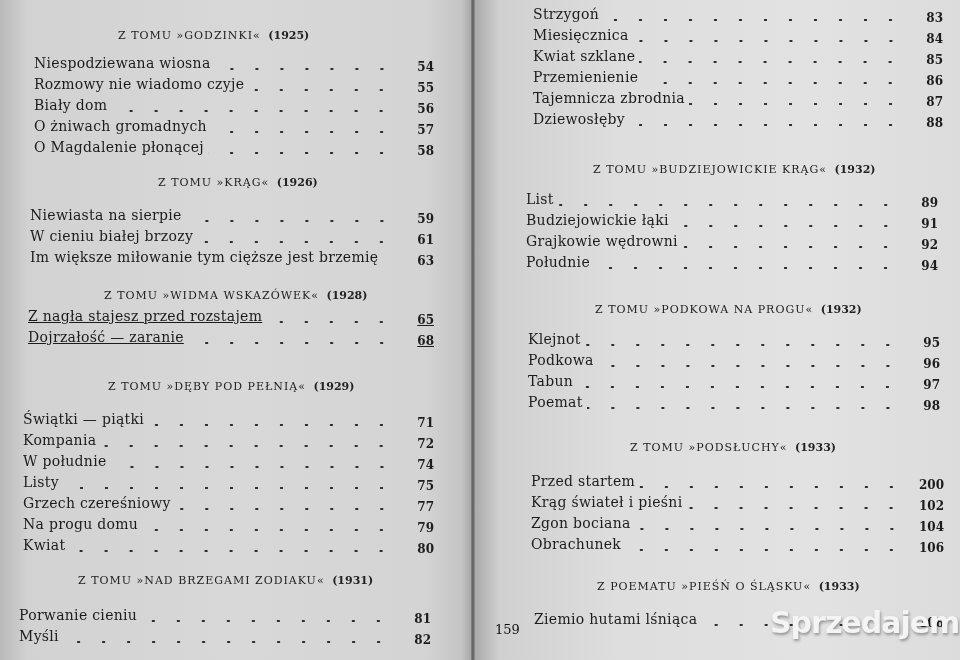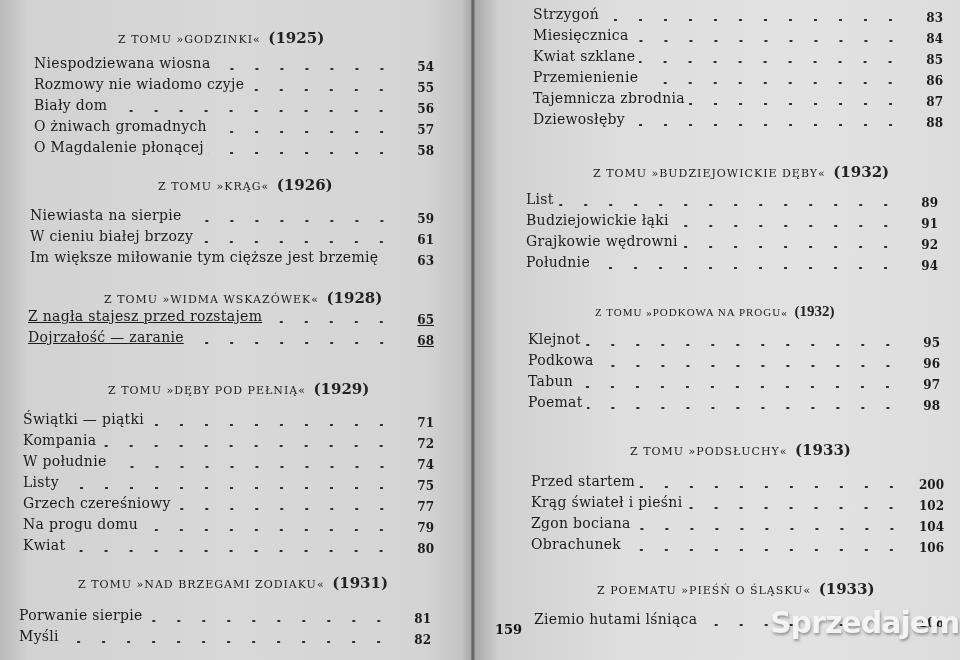--- a/index.html
+++ b/index.html
@@ -27,42 +27,42 @@
       background: linear-gradient(90deg, #a9a9a9 0%, #d0d0d0 5%, #dedede 30%, #e2e2e2 70%, #dcdcdc 100%);
     }
 
     .section-heading {
       position: absolute;
       font-size: 11px; letter-spacing: 1px;
       font-variant: small-caps;
       white-space: nowrap;
       color: #222;
     }
-    .section-heading .year { font-size: 15px; letter-spacing: 0; font-weight: bold; margin-left: 3px; }
+    .section-heading .year { font-size: 11px; letter-spacing: 0; font-weight: bold; margin-left: 3px; }
 
     .toc-list { position: absolute; margin: 0; padding: 0; list-style: none; }
     .toc-row {
       position: relative; height: 21px; display: flex; align-items: flex-end;
       font-size: 14px; line-height: 18px;
     }
     .toc-title { white-space: nowrap; letter-spacing: 0.3px; padding-right: 4px; }
     .toc-leader {
       flex: 1; height: 18px; margin-right: 6px;
       background-image: radial-gradient(circle, #2a2a2a 1.1px, transparent 1.4px);
       background-size: 25px 6px;
       background-repeat: repeat-x;
       background-position: right 12px;
     }
     .toc-page {
       width: 34px; text-align: right; font-size: 12px; font-weight: bold;
       font-family: "DejaVu Serif", serif; position: relative; top: 4px;
     }
 
     .folio {
-      position: absolute; font-weight: bold; font-size: 13px;
+      position: absolute; font-weight: normal; font-size: 13px;
       font-family: "DejaVu Serif", serif; color: #111;
     }
 
     .watermark {
       position: absolute; left: 770px; top: 605px;
       display: flex; align-items: flex-start;
     }
     .watermark-text {
       font-family: "DejaVu Sans", sans-serif; font-weight: bold; font-size: 30px;
       color: #f4f4f4; letter-spacing: -1px;
@@ -188,21 +188,21 @@
           <span class="toc-page">80</span>
         </li>
     </ul>
 
     <div class="section-heading" style="left:78px; top:574px;">
       <span>Z TOMU »NAD BRZEGAMI ZODIAKU«</span>
       <span class="year">(1931)</span>
     </div>
     <ul class="toc-list" style="left:19px; top:603px; width:412px;">
       <li class="toc-row">
-          <span class="toc-title">Porwanie sierpie</span>
+          <span class="toc-title">Porwanie cieniu</span>
           <span class="toc-leader"></span>
           <span class="toc-page">81</span>
         </li>
       <li class="toc-row">
           <span class="toc-title">Myśli</span>
           <span class="toc-leader"></span>
           <span class="toc-page">82</span>
         </li>
     </ul>
   </div>
@@ -238,21 +238,21 @@
           <span class="toc-page">87</span>
         </li>
       <li class="toc-row">
           <span class="toc-title">Dziewosłęby</span>
           <span class="toc-leader"></span>
           <span class="toc-page">88</span>
         </li>
     </ul>
 
     <div class="section-heading" style="left:118px; top:163px;">
-      <span>Z TOMU »BUDZIEJOWICKIE DĘBY«</span>
+      <span>Z TOMU »BUDZIEJOWICKIE KRĄG«</span>
       <span class="year">(1932)</span>
     </div>
     <ul class="toc-list" style="left:51px; top:187px; width:412px;">
       <li class="toc-row">
           <span class="toc-title">List</span>
           <span class="toc-leader"></span>
           <span class="toc-page">89</span>
         </li>
       <li class="toc-row">
           <span class="toc-title">Budziejowickie łąki</span>
@@ -264,21 +264,21 @@
           <span class="toc-leader"></span>
           <span class="toc-page">92</span>
         </li>
       <li class="toc-row">
           <span class="toc-title">Południe</span>
           <span class="toc-leader"></span>
           <span class="toc-page">94</span>
         </li>
     </ul>
 
-    <div class="section-heading" style="left:120px; top:303px;font-family:Liberation Serif, serif;">
+    <div class="section-heading" style="left:120px; top:303px;">
       <span>Z TOMU »PODKOWA NA PROGU«</span>
       <span class="year">(1932)</span>
     </div>
     <ul class="toc-list" style="left:53px; top:327px; width:412px;">
       <li class="toc-row">
           <span class="toc-title">Klejnot</span>
           <span class="toc-leader"></span>
           <span class="toc-page">95</span>
         </li>
       <li class="toc-row">

